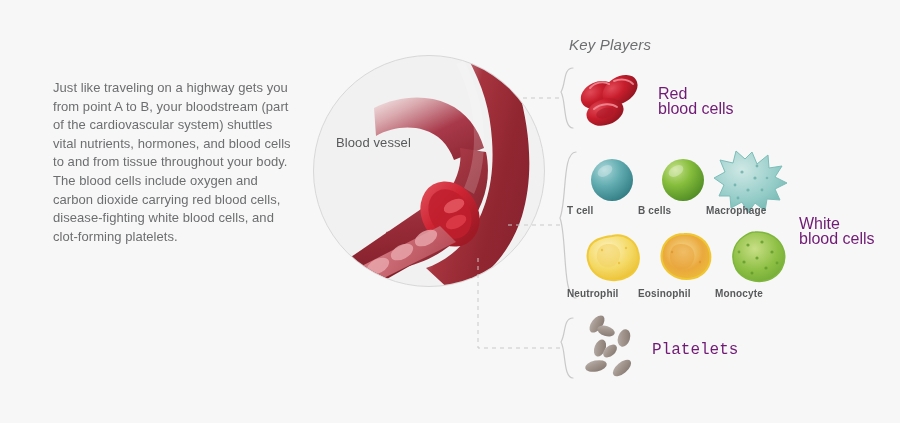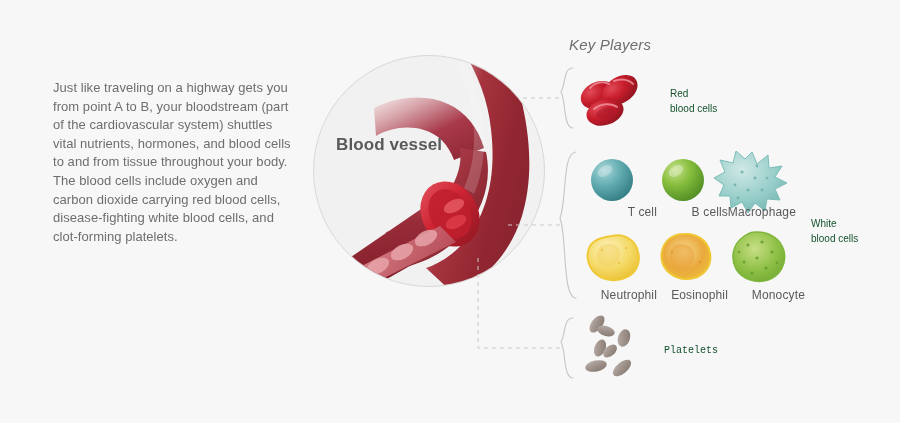--- a/index.html
+++ b/index.html
@@ -50,56 +50,55 @@
     border-radius: 50%;
     background: #f1f1f1;
     border: 1px solid #d8d8d8;
     box-sizing: border-box;
     overflow: hidden;
   }
   #vessel-label {
     position: absolute;
     left: 336px;
     top: 135px;
-    font-size: 17px;
-    font-weight: bold;
+    font-size: 13px;
+    font-weight: normal;
     color: #58595b;
     letter-spacing: 0.1px;
     z-index: 6;
   }
 
   
   .svg-layer {
     position: absolute;
     left: 0;
     top: 0;
     width: 900px;
     height: 423px;
     overflow: visible;
   }
 
   
   .side-label {
     position: absolute;
-    font-size: 10px;
+    font-size: 16px;
     line-height: 15px;
-    color: #14532d;
-    margin-left: 12px;
+    color: #701a75;
   }
   #label-rbc { left: 658px; top: 86px; }
   #label-wbc { left: 799px; top: 216px; }
   #label-plt { left: 652px; top: 343px; font-family: Liberation Mono, monospace; }
 
   .cell-caption {
     position: absolute;
-    font-size: 12px;
-    font-weight: normal;
+    font-size: 10px;
+    font-weight: bold;
     color: #58595b;
     letter-spacing: 0.15px;
-    text-align: right;
+    text-align: left;
     width: 90px;
   }
 </style>
 </head>
 <body>
 
 <div id="stage">
 
   <div id="description">Just like traveling on a highway gets you from point A to B, your bloodstream (part of the cardiovascular system) shuttles vital nutrients, hormones, and blood cells to and from tissue throughout your body. The blood cells include oxygen and carbon dioxide carrying red blood cells, disease-fighting white blood cells, and clot-forming platelets.</div>
 

